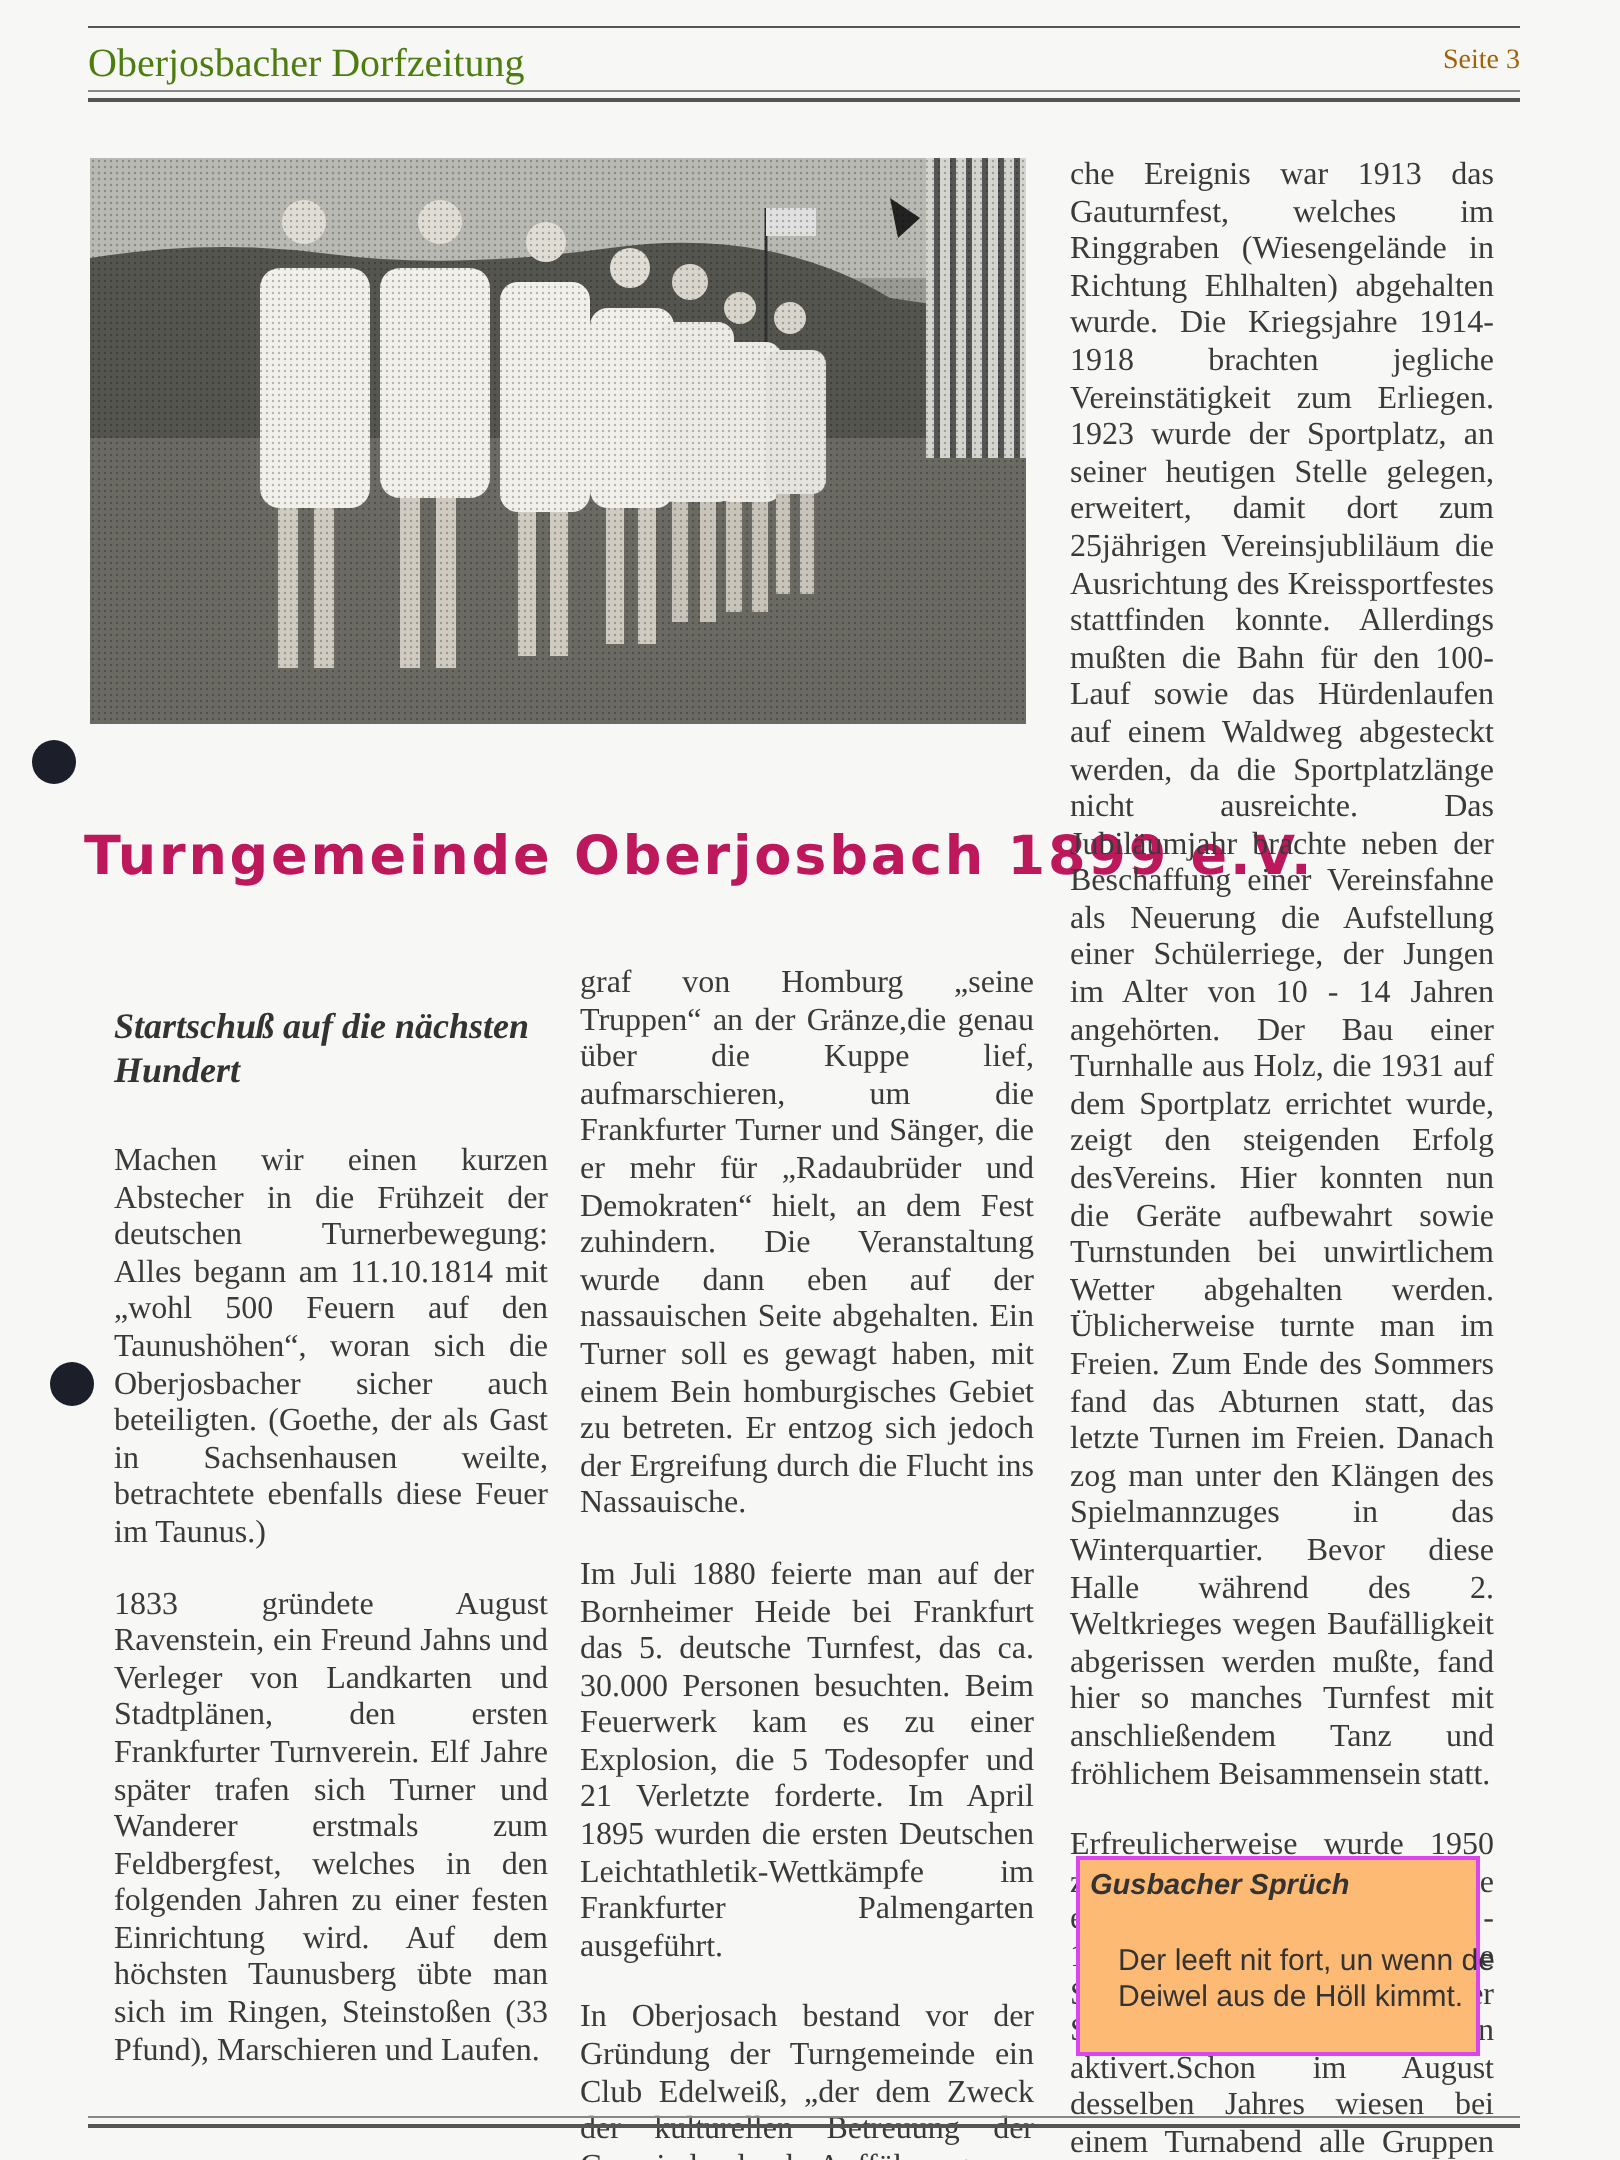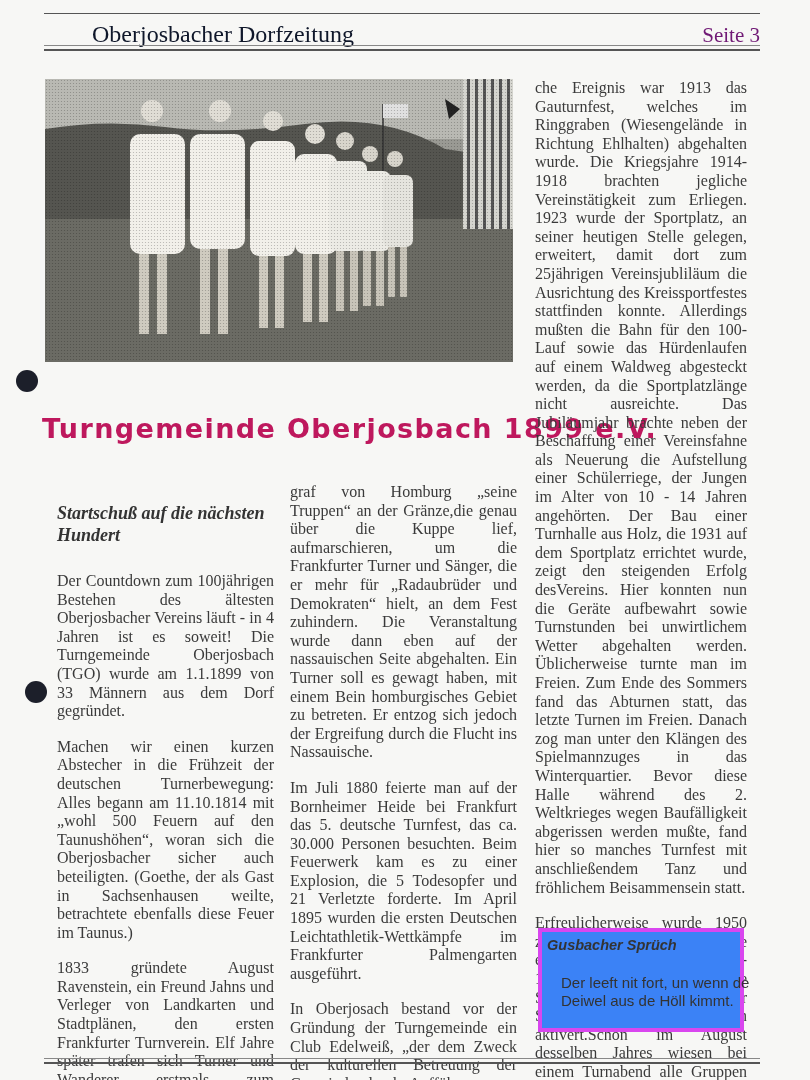--- a/index.html
+++ b/index.html
@@ -1,42 +1,42 @@
 <!DOCTYPE html>
 <html><head>
 <meta charset="utf-8">
 <style>
   html, body { margin:0; padding:0; }
   body {
     width:810px; height:1080px; background:#f7f7f5; position:relative; overflow:hidden;
     font-family:"Liberation Serif", "DejaVu Serif", serif; color:#3a3a3a;
   }
   .rule { position:absolute; left:44px; width:716px; background:#555; }
-  .header-title { position:absolute; left:44px; top:21px; font-size:24px; color:#0f172a;margin-left:48px; }
-  .header-page { position:absolute; right:50px; top:23px; font-size:21px; color:#701a75; }
+  .header-title { position:absolute; left:44px; top:21px; font-size:20px; color:#4d7c0f; }
+  .header-page { position:absolute; right:50px; top:23px; font-size:14px; color:#a16207; }
 
   .photo { position:absolute; left:45px; top:79px; width:468px; height:283px; background:#6d6d68; overflow:hidden; }
 
   .punch { position:absolute; width:22px; height:22px; border-radius:50%; background:#1c1f2a; }
 
   .club-title {
     position:absolute; left:42px; top:413px; font-family:"DejaVu Sans", sans-serif;
     font-weight:bold; font-size:27px; letter-spacing:1.4px; color:#be185d; white-space:nowrap;
   }
 
   .col { position:absolute; font-size:16px; line-height:18.6px; text-align:justify; hyphens:none; }
   .col p { margin:0 0 17px 0; }
   .col1 { left:57px; top:572px; width:217px; }
   .col2 { left:290px; top:483px; width:227px; }
   .col3 { left:535px; top:79px; width:212px; }
   .subhead { position:absolute; left:57px; top:502px; width:217px; font-weight:bold; font-size:18px; line-height:22px; color:#333;font-style:italic; }
 
   .box {
     position:absolute; left:538px; top:928px; width:198px; height:96px;
-    border:4px solid #d946ef; background:#3b82f6; font-family:"Liberation Sans", sans-serif;
+    border:2px solid #d946ef; background:#fdba74; font-family:"Liberation Sans", sans-serif;
   }
   .box-title { position:absolute; left:5px; top:5px; font-style:italic; font-weight:bold; font-size:14.5px; color:#333; }
   .box-text { position:absolute; left:4px; top:42px; width:190px; font-size:15px; line-height:18px; color:#333;margin-left:15px; }
 </style>
 </head>
 <body>
 
 <div class="rule" style="top:13px;height:1px;"></div>
 <div class="header-title">Oberjosbacher Dorfzeitung</div>
 <div class="header-page">Seite 3</div>
@@ -116,21 +116,20 @@
 </div>
 
 <div class="punch" style="left:16px;top:370px;"></div>
 <div class="punch" style="left:25px;top:681px;"></div>
 
 <div class="club-title">Turngemeinde Oberjosbach 1899 e.V.</div>
 
 <div class="subhead">Startschuß auf die nächsten Hundert</div>
 
 <div class="col col1">
-  <p>Der Countdown zum 100jährigen Bestehen des ältesten Oberjosbacher Vereins läuft - in 4 Jahren ist es soweit! Die Turngemeinde Oberjosbach (TGO) wurde am 1.1.1899 von 33 Männern aus dem Dorf gegründet.</p>
   <p>Machen wir einen kurzen Abstecher in die Frühzeit der deutschen Turnerbewegung: Alles begann am 11.10.1814 mit „wohl 500 Feuern auf den Taunushöhen“, woran sich die Oberjosbacher sicher auch beteiligten. (Goethe, der als Gast in Sachsenhausen weilte, betrachtete ebenfalls diese Feuer im Taunus.)</p>
   <p>1833 gründete August Ravenstein, ein Freund Jahns und Verleger von Landkarten und Stadtplänen, den ersten Frankfurter Turnverein. Elf Jahre später trafen sich Turner und Wanderer erstmals zum Feldbergfest, welches in den folgenden Jahren zu einer festen Einrichtung wird. Auf dem höchsten Taunusberg übte man sich im Ringen, Steinstoßen (33 Pfund), Marschieren und Laufen.</p>
 
 </div>
 
 <div class="col col2">
   <p>graf von Homburg „seine Truppen“ an der Gränze,die genau über die Kuppe lief, aufmarschieren, um die Frankfurter Turner und Sänger, die er mehr für „Radaubrüder und Demokraten“ hielt, an dem Fest zuhindern. Die Veranstaltung wurde dann eben auf der nassauischen Seite abgehalten. Ein Turner soll es gewagt haben, mit einem Bein homburgisches Gebiet zu betreten. Er entzog sich jedoch der Ergreifung durch die Flucht ins Nassauische.</p>
   <p>Im Juli 1880 feierte man auf der Bornheimer Heide bei Frankfurt das 5. deutsche Turnfest, das ca. 30.000 Personen besuchten. Beim Feuerwerk kam es zu einer Explosion, die 5 Todesopfer und 21 Verletzte forderte. Im April 1895 wurden die ersten Deutschen Leichtathletik-Wettkämpfe im Frankfurter Palmengarten ausgeführt.</p>
   <p>In Oberjosach bestand vor der Gründung der Turngemeinde ein Club Edelweiß, „der dem Zweck der kulturellen Betreuung der Gemeinde durch Aufführung von Theaterstücken diente“.Diese kulturellen Aufgaben ergänzte man nun mit „körperlicher Ertüchtigung“, was damals aus den sog. volkstümlichen Sportarten bestand: Laufen, Springen, Stein-, Kugelstoßen, Gewichtheben und als Geräteturnen gab es das Reckturnen und 2 Trommler und 4 Pfeifer bildeten den Spielmannszug.- Das erste große sportli-</p>
 </div>

